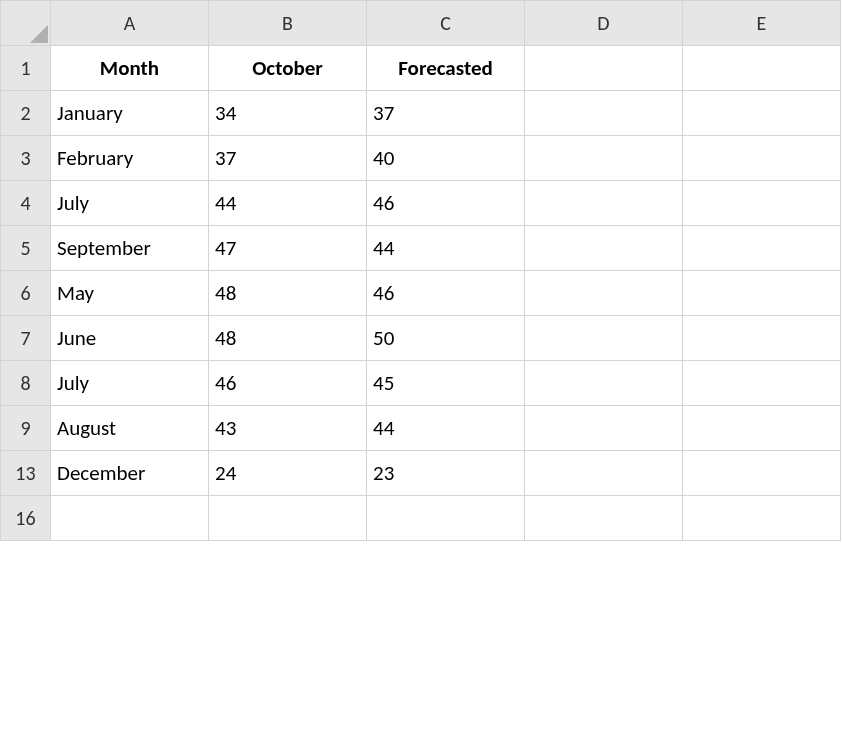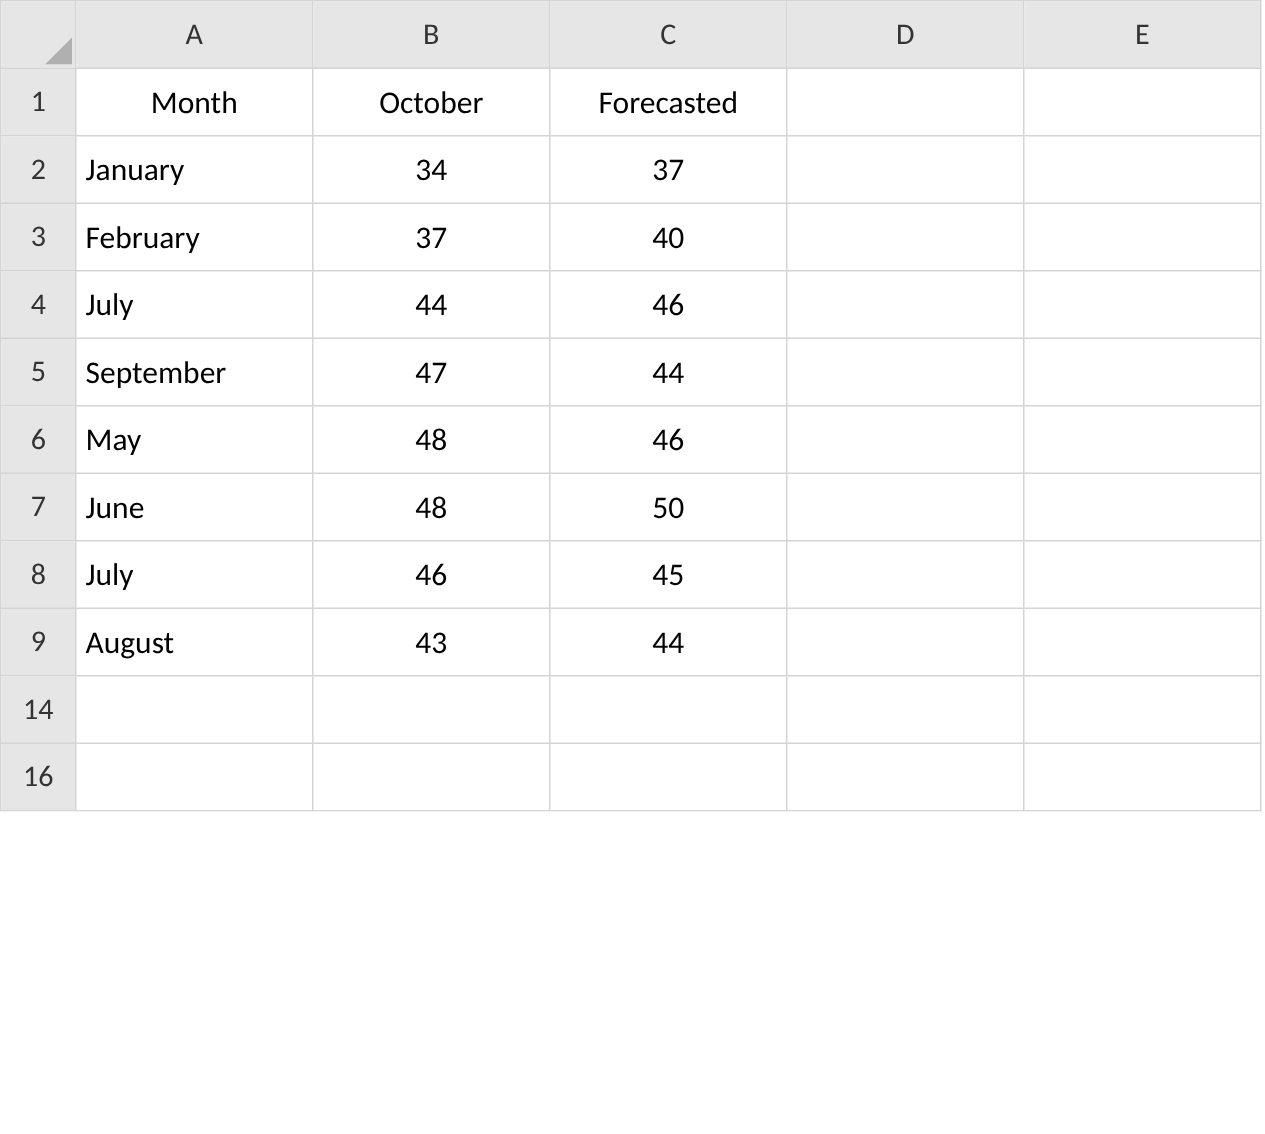--- a/index.html
+++ b/index.html
@@ -66,24 +66,24 @@
     .col-C { width: 158px; }
     .col-D { width: 158px; }
     .col-E { width: 158px; }
     
     .data-cell {
       background: #fff;
       text-align: left;
       cursor: cell;
     }
     .center {
-      text-align: center;
+      text-align: left;
     }
     .bold {
-      font-weight: normal;
+      font-weight: bold;
       margin-left: 20px;
     }
     .header-row .data-cell {
       text-align: center;
     }
   </style>
 </head>
 <body>
 
 <table class="spreadsheet">
@@ -180,29 +180,29 @@
       <td class="data-cell col-A">August</td>
       <td class="data-cell center col-B">43</td>
       <td class="data-cell center col-C">44</td>
       <td class="data-cell col-D"></td>
       <td class="data-cell col-E"></td>
     </tr>
 
 
 
 
-
-    <tr>
-      <th class="row-header">14</th>
-      <td class="data-cell col-A"></td>
-      <td class="data-cell col-B"></td>
-      <td class="data-cell col-C"></td>
-      <td class="data-cell col-D"></td>
-      <td class="data-cell col-E"></td>
-    </tr>
+    <tr>
+      <th class="row-header">13</th>
+      <td class="data-cell col-A">December</td>
+      <td class="data-cell center col-B">24</td>
+      <td class="data-cell center col-C">23</td>
+      <td class="data-cell col-D"></td>
+      <td class="data-cell col-E"></td>
+    </tr>
+
 
 
     <tr>
       <th class="row-header">16</th>
       <td class="data-cell col-A"></td>
       <td class="data-cell col-B"></td>
       <td class="data-cell col-C"></td>
       <td class="data-cell col-D"></td>
       <td class="data-cell col-E"></td>
     </tr>

